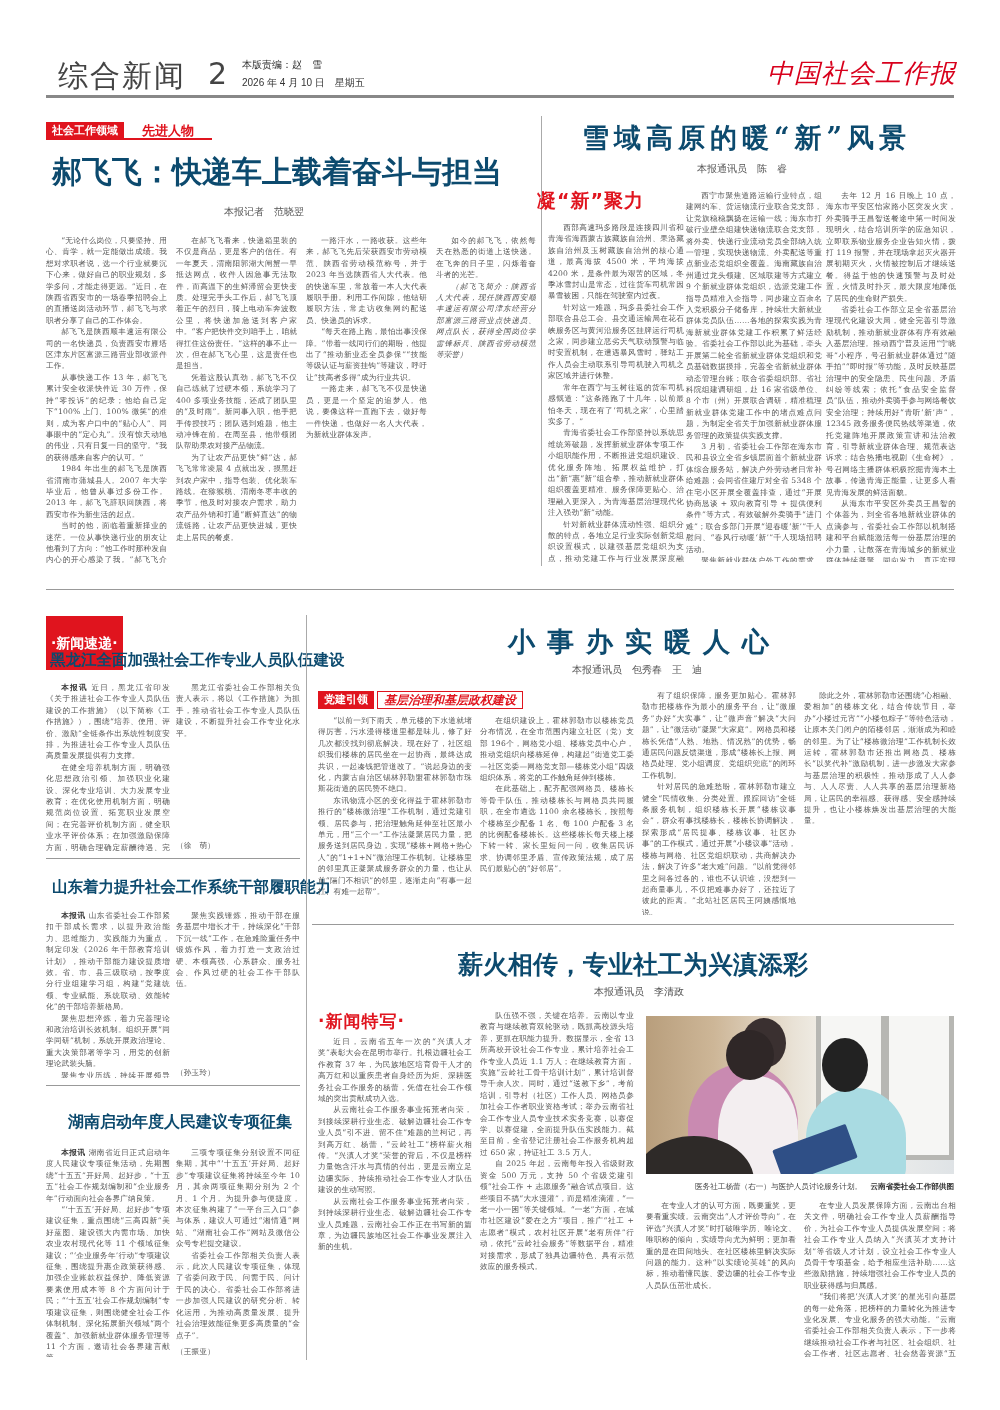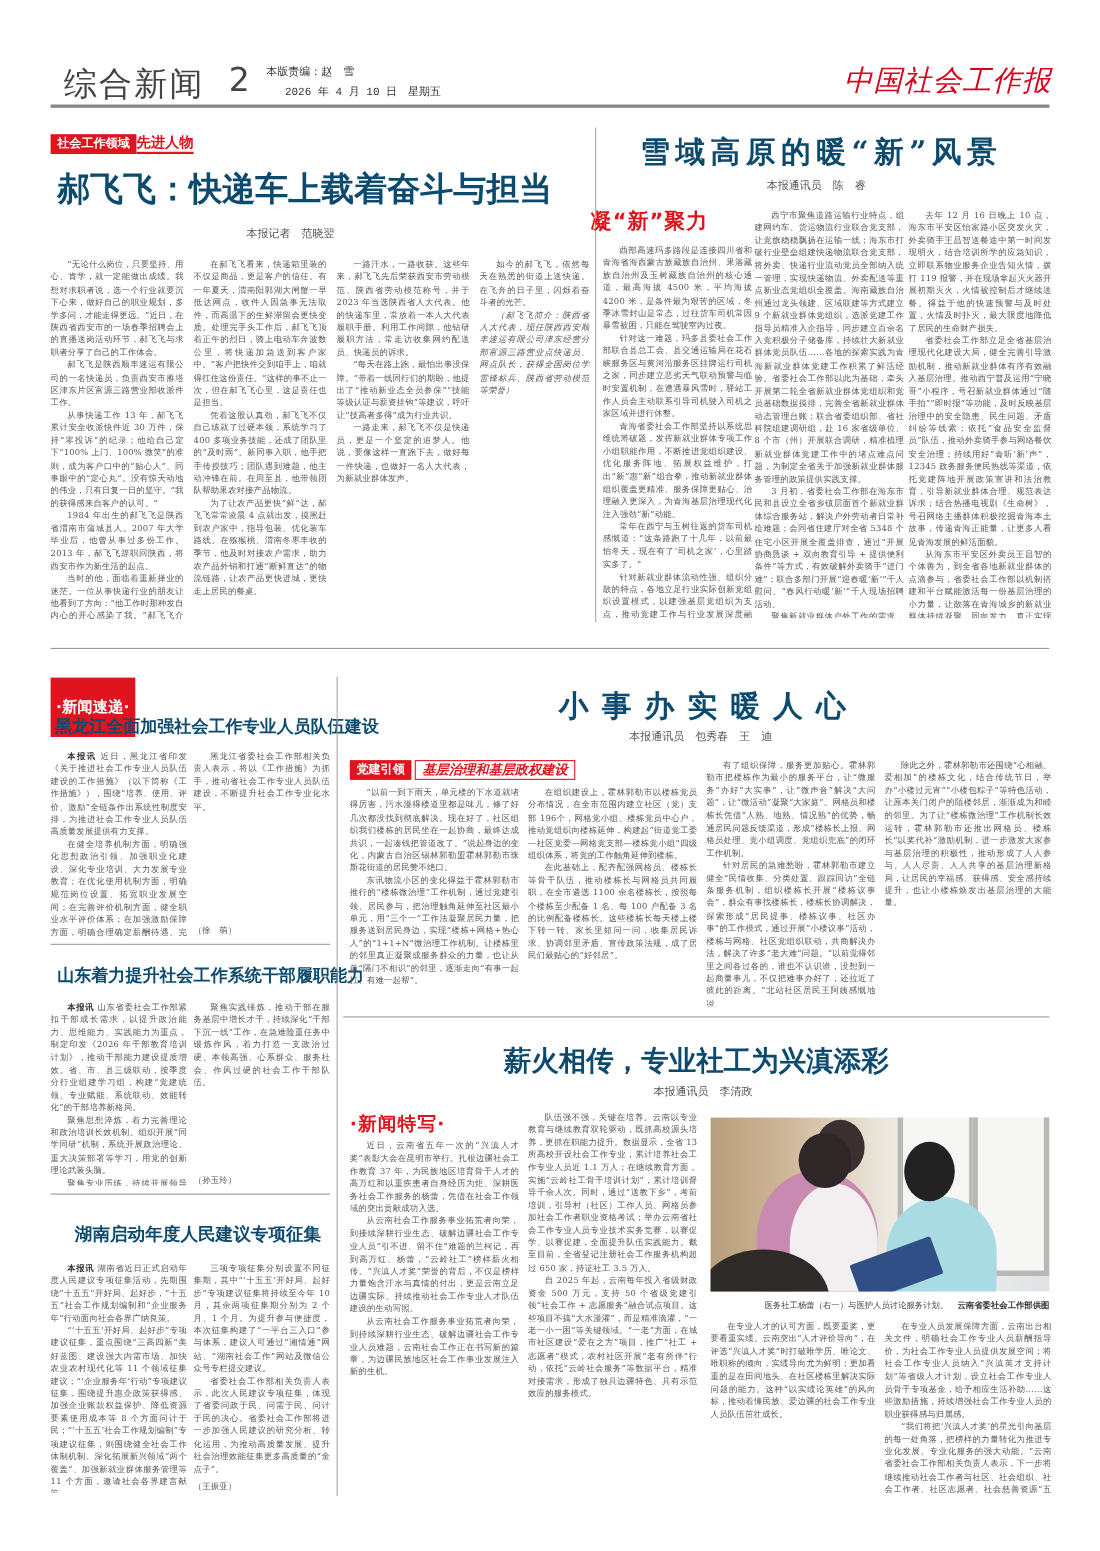--- a/index.html
+++ b/index.html
@@ -3,30 +3,30 @@
 <meta charset="utf-8">
 <style>
   * { box-sizing: border-box; margin: 0; padding: 0; }
   html, body { width: 1000px; height: 1410px; background: #ffffff; overflow: hidden; }
   body { position: relative; font-family: "DejaVu Serif", "Liberation Serif", serif; color: #333; }
 
   .masthead { position: absolute; left: 58px; top: 56px; width: 954px; height: 40px; }
   .section-name { position: absolute; left: 0; top: 0; font-family: "DejaVu Sans", sans-serif; font-size: 30px; color: #444; letter-spacing: 2px; font-weight: 300; }
   .page-num { position: absolute; left: 150px; top: 0; font-family: "DejaVu Sans", sans-serif; font-size: 30px; color: #444; }
   .editor { position: absolute; left: 184px; top: 2px; font-family: "DejaVu Sans", sans-serif; font-size: 10px; color: #333; }
-  .pubdate { position: absolute; left: 184px; top: 20px; font-family: Liberation Mono, monospace; font-size: 10px; color: #333; margin-left: 17px; }
+  .pubdate { position: absolute; left: 184px; top: 20px; font-family: Liberation Sans, sans-serif; font-size: 10px; color: #333; }
   .paper-logo { position: absolute; right: 56px; top: 0px; font-family: "DejaVu Serif", serif; font-style: italic; font-size: 26px; color: #d8001c; letter-spacing: 1px; }
   .top-rule { position: absolute; left: 46px; top: 95px; width: 908px; height: 3px; background: #888; }
 
   .hrule { position: absolute; height: 1px; background: #999; }
   .vrule { position: absolute; width: 1px; background: #aaa; }
 
   .tagbar { position: absolute; display: flex; align-items: stretch; height: 18px; font-family: "DejaVu Sans", sans-serif; font-weight: bold; }
   .tagbar .tag-red { background: #e0141e; color: #fff; font-size: 11px; padding: 0 6px; line-height: 18px; }
-  .tagbar .tag-sub { color: #e0141e; font-size: 13px; padding: 0 0; line-height: 18px; border-bottom: 2px solid #e0141e; }
+  .tagbar .tag-sub { color: #e0141e; font-size: 13px; padding: 0 18px; line-height: 18px; border-bottom: 2px solid #e0141e; }
   .tagbar .tag-sub-box { color: #e0141e; font-size: 12px; font-style: italic; padding: 0 6px; line-height: 16px; border: 1px solid #e0141e; margin-left: 3px; background: #fff; }
 
   .red-badge { position: absolute; background: #e0141e; color: #fff; font-family: "DejaVu Sans", sans-serif; font-weight: bold; font-size: 14px; padding: 18px 5px; line-height: 18px; }
   .red-head { position: absolute; color: #e0141e; font-family: "DejaVu Sans", sans-serif; font-weight: bold; font-size: 19px; letter-spacing: 1px; text-align: right; }
 
   .headline { position: absolute; font-family: "DejaVu Serif", serif; font-weight: bold; color: #0c4a6e; white-space: nowrap; }
   .byline { position: absolute; font-family: "DejaVu Sans", sans-serif; font-size: 10px; color: #555; white-space: nowrap; }
 
   .col { position: absolute; font-size: 7.6px; line-height: 11.4px; color: #555; text-align: justify; overflow: hidden; letter-spacing: 0.2px; }
   .col p { text-indent: 2em; }
@@ -83,22 +83,22 @@
 
 <div class="vrule" style="left:541px; top:116px; height:450px;"></div>
 
 <div class="headline" style="left:582px; top:120px; font-size:27px; letter-spacing:5px;">雪域高原的暖“新”风景</div>
 <div class="byline" style="left:697px; top:162px;">本报通讯员　陈　睿</div>
 <div class="red-head" style="left:537px; top:188px;">凝“新”聚力</div>
 
 <div class="col" style="left:548px; top:222px; width:136px; height:340px;">
   <p>西部高速玛多路段是连接四川省和青海省海西蒙古族藏族自治州、果洛藏族自治州及玉树藏族自治州的核心通道，最高海拔 4500 米，平均海拔 4200 米，是条件最为艰苦的区域，冬季冰雪封山是常态，过往货车司机常因暴雪被困，只能在驾驶室内过夜。</p>
   <p>针对这一难题，玛多县委社会工作部联合县总工会、县交通运输局在花石峡服务区与黄河沿服务区挂牌运行司机之家，同步建立恶劣天气联动预警与临时安置机制，在遭遇暴风雪时，驿站工作人员会主动联系引导司机驶入司机之家区域并进行休整。</p>
+  <p>常年在西宁与玉树往返的货车司机感慨道：“这条路跑了十几年，以前最怕冬天，现在有了‘司机之家’，心里踏实多了。”</p>
   <p>青海省委社会工作部坚持以系统思维统筹破题，发挥新就业群体专项工作小组职能作用，不断推进党组织建设、优化服务阵地、拓展权益维护，打出“新”惠“新”组合拳，推动新就业群体组织覆盖更精准、服务保障更贴心、治理融入更深入，为青海基层治理现代化注入强劲“新”动能。</p>
-  <p>常年在西宁与玉树往返的货车司机感慨道：“这条路跑了十几年，以前最怕冬天，现在有了‘司机之家’，心里踏实多了。”</p>
   <p>针对新就业群体流动性强、组织分散的特点，各地立足行业实际创新党组织设置模式，以建强基层党组织为支点，推动党建工作与行业发展深度融合。</p>
 </div>
 <div class="col" style="left:686px; top:190px; width:136px; height:372px;">
   <p>西宁市聚焦道路运输行业特点，组建网约车、货运物流行业联合党支部，让党旗稳稳飘扬在运输一线；海东市打破行业壁垒组建快递物流联合党支部，将外卖、快递行业流动党员全部纳入统一管理，实现快递物流、外卖配送等重点新业态党组织全覆盖。海南藏族自治州通过龙头领建、区域联建等方式建立 9 个新就业群体党组织，选派党建工作指导员精准入企指导，同步建立百余名入党积极分子储备库，持续壮大新就业群体党员队伍……各地的探索实践为青海新就业群体党建工作积累了鲜活经验。省委社会工作部以此为基础，牵头开展第二轮全省新就业群体党组织和党员基础数据摸排，完善全省新就业群体动态管理台账；联合省委组织部、省社科院组建调研组，赴 16 家省级单位、8 个市（州）开展联合调研，精准梳理新就业群体党建工作中的堵点难点问题，为制定全省关于加强新就业群体服务管理的政策提供实践支撑。</p>
   <p>3 月初，省委社会工作部在海东市民和县设立全省乡镇层面首个新就业群体综合服务站，解决户外劳动者日常补给难题；会同省住建厅对全省 5348 个住宅小区开展全覆盖排查，通过“开展协商恳谈 + 双向教育引导 + 提供便利条件”等方式，有效破解外卖骑手“进门难”；联合多部门开展“迎春暖‘新’”千人慰问、“春风行动暖‘新’”千人现场招聘活动。</p>
   <p>聚焦新就业群体户外工作的需求，各地聚力打造特色服务阵地。截至目前，全省已建成 680 余个新就业群体综合服务阵地。</p>
 
 </div>
 <div class="col" style="left:826px; top:190px; width:130px; height:372px;">
   <p>去年 12 月 16 日晚上 10 点，海东市平安区怡家路小区突发火灾，外卖骑手王昌智送餐途中第一时间发现明火，结合培训所学的应急知识，立即联系物业服务企业告知火情，拨打 119 报警，并在现场拿起灭火器开展初期灭火，火情被控制后才继续送餐。得益于他的快速预警与及时处置，火情及时扑灭，最大限度地降低了居民的生命财产损失。</p>

